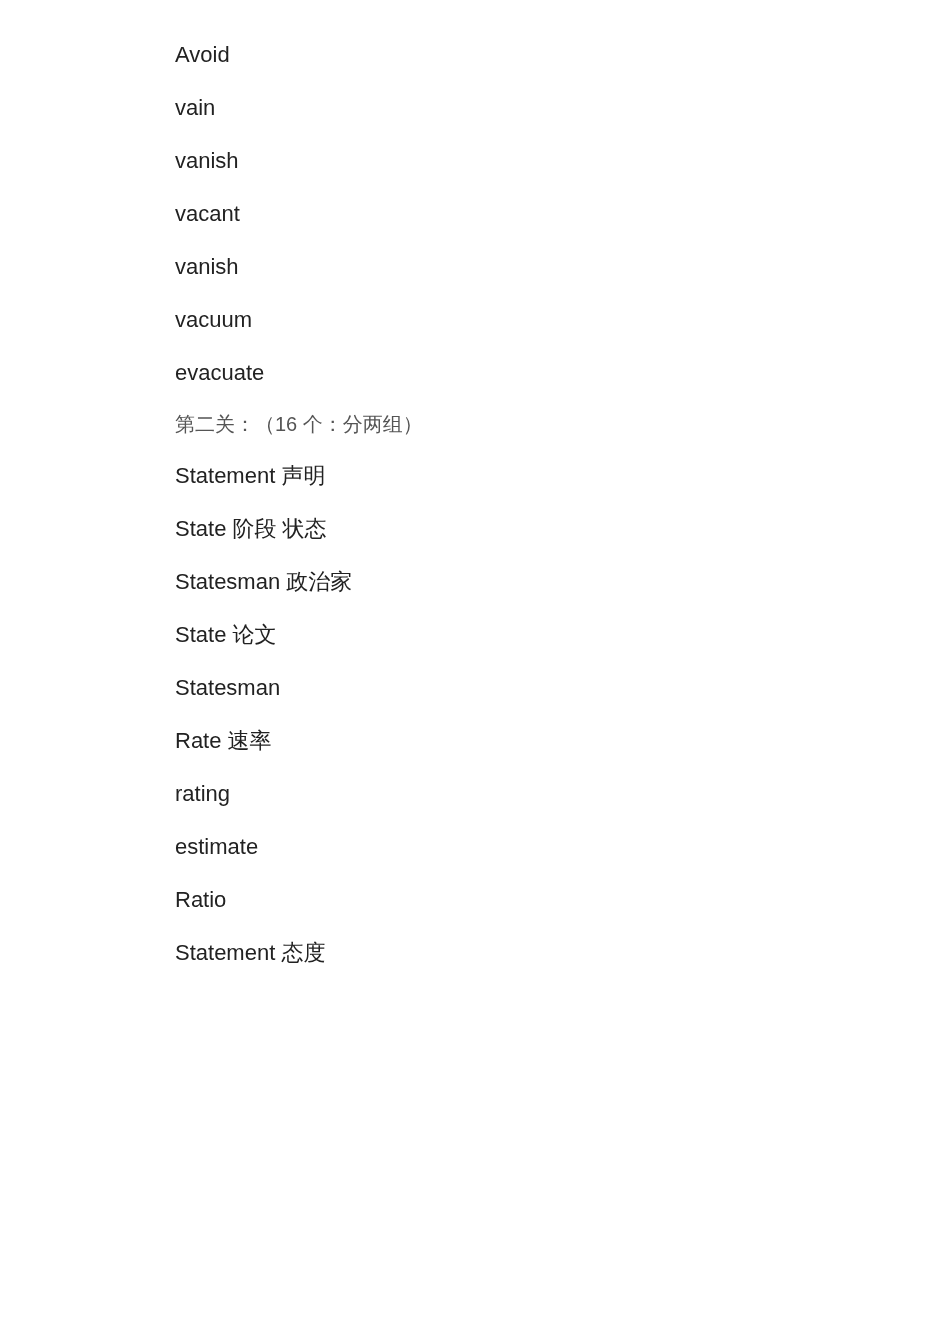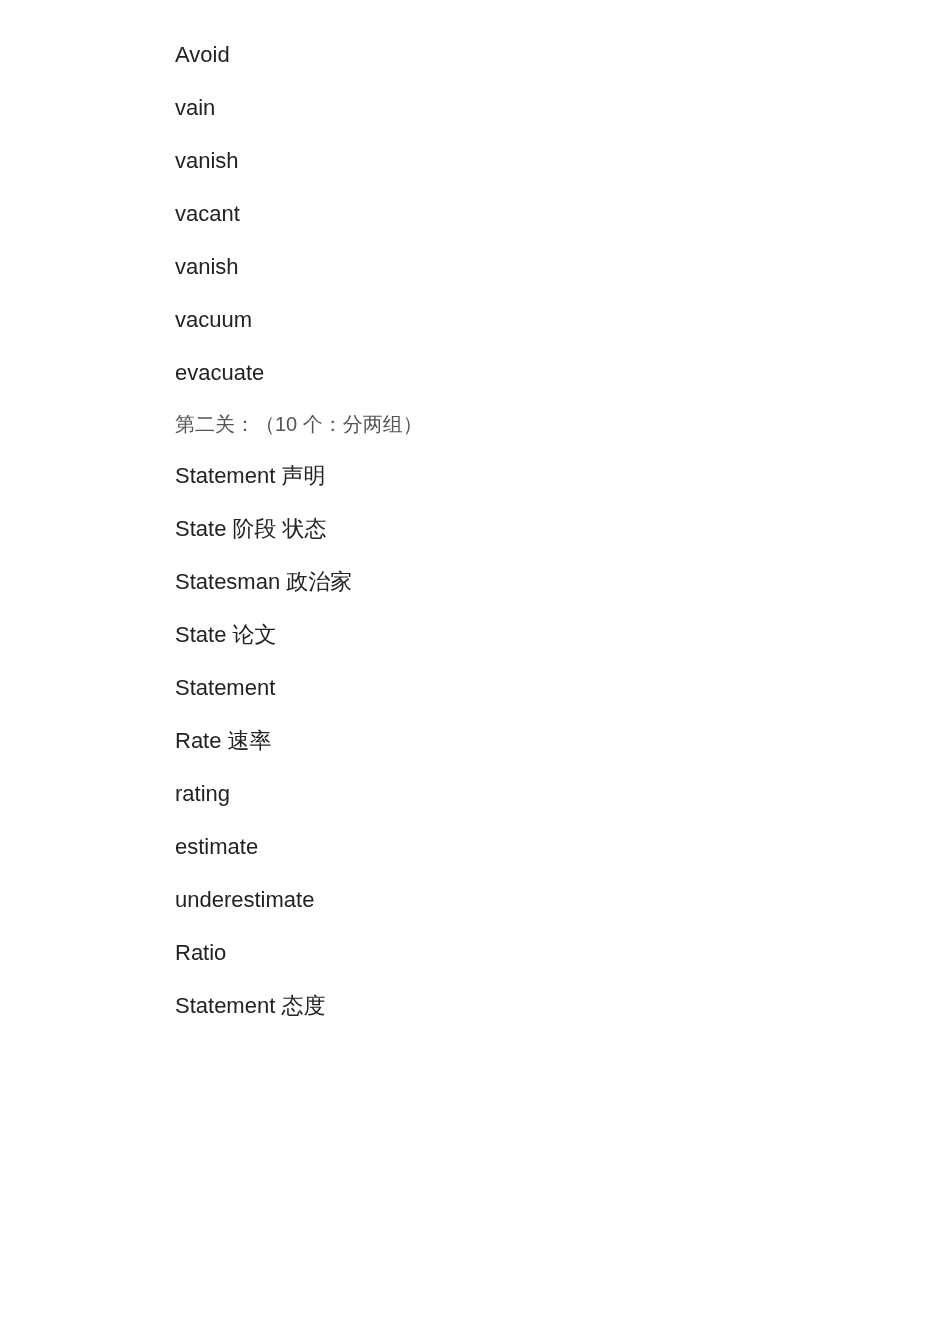--- a/index.html
+++ b/index.html
@@ -40,25 +40,24 @@
 <body>
 
 <div class="content">
 <div class="word-item">Avoid</div>
     <div class="word-item">vain</div>
     <div class="word-item">vanish</div>
     <div class="word-item">vacant</div>
     <div class="word-item">vanish</div>
     <div class="word-item">vacuum</div>
     <div class="word-item">evacuate</div>
-    <div class="word-item section-header">第二关：（10 个：分两组）</div>
+    <div class="word-item section-header">第二关：（16 个：分两组）</div>
     <div class="word-item">Statement   声明</div>
     <div class="word-item">State  阶段  状态</div>
     <div class="word-item">Statesman  政治家</div>
     <div class="word-item">State  论文</div>
-    <div class="word-item">Statement</div>
+    <div class="word-item">Statesman</div>
     <div class="word-item">Rate    速率</div>
     <div class="word-item">rating</div>
     <div class="word-item">estimate</div>
-    <div class="word-item">underestimate</div>
     <div class="word-item">Ratio</div>
     <div class="word-item">Statement   态度</div>
   </div>
 
 </body></html>

